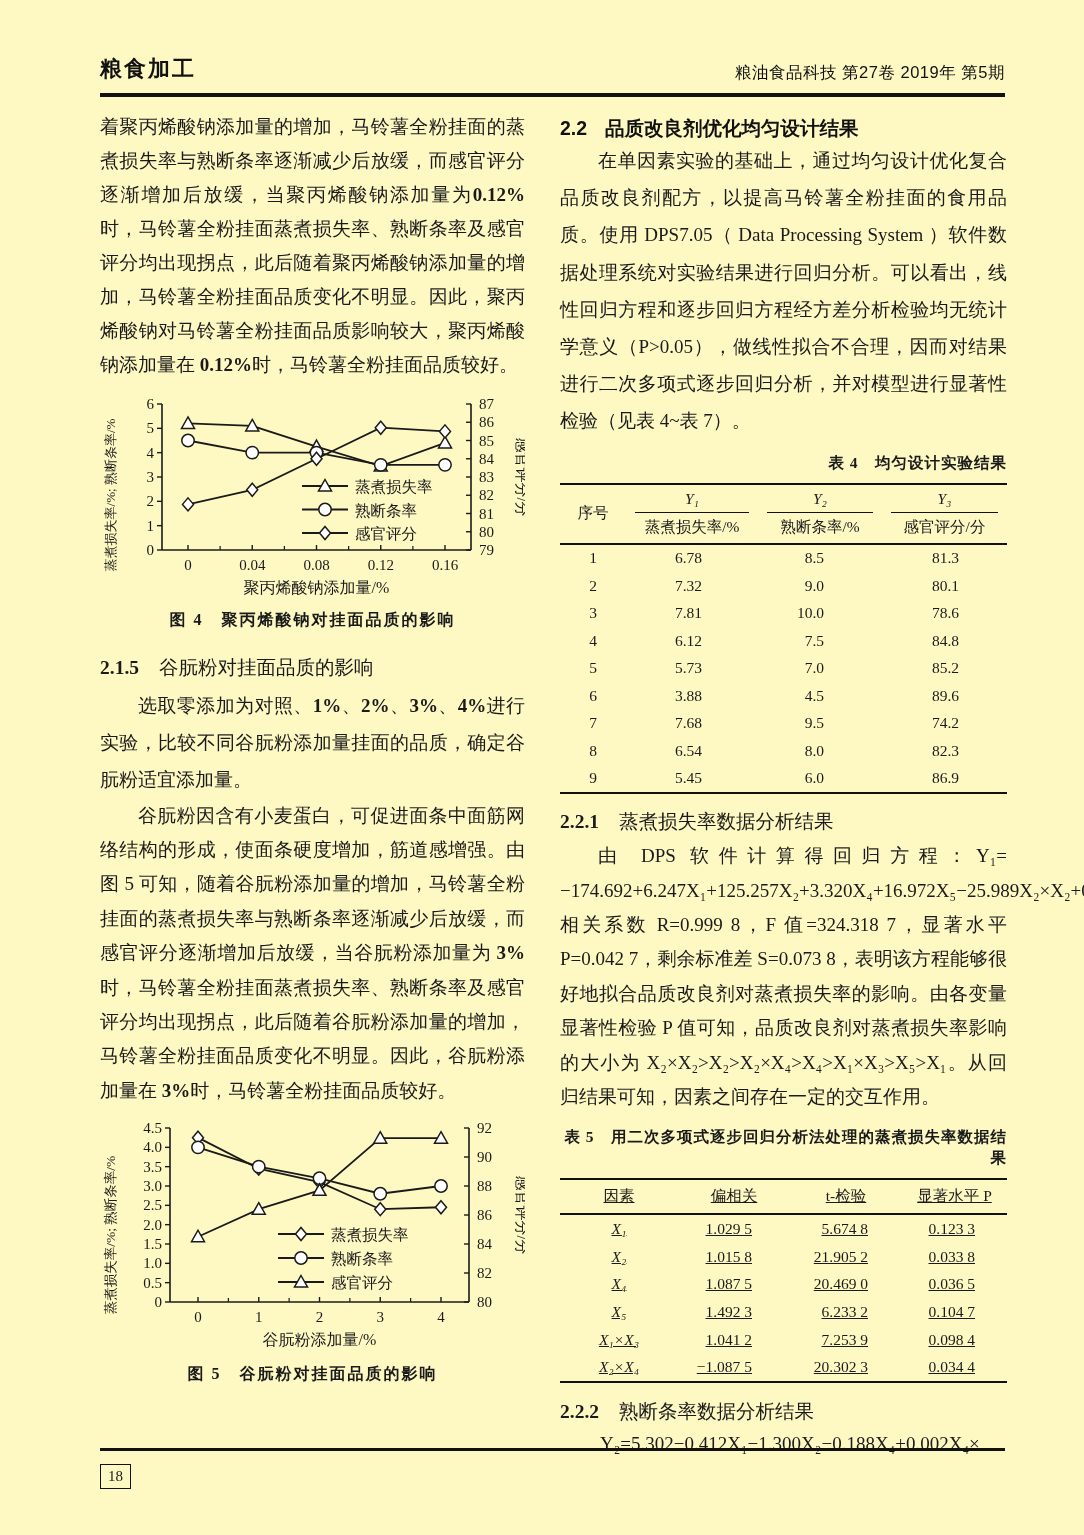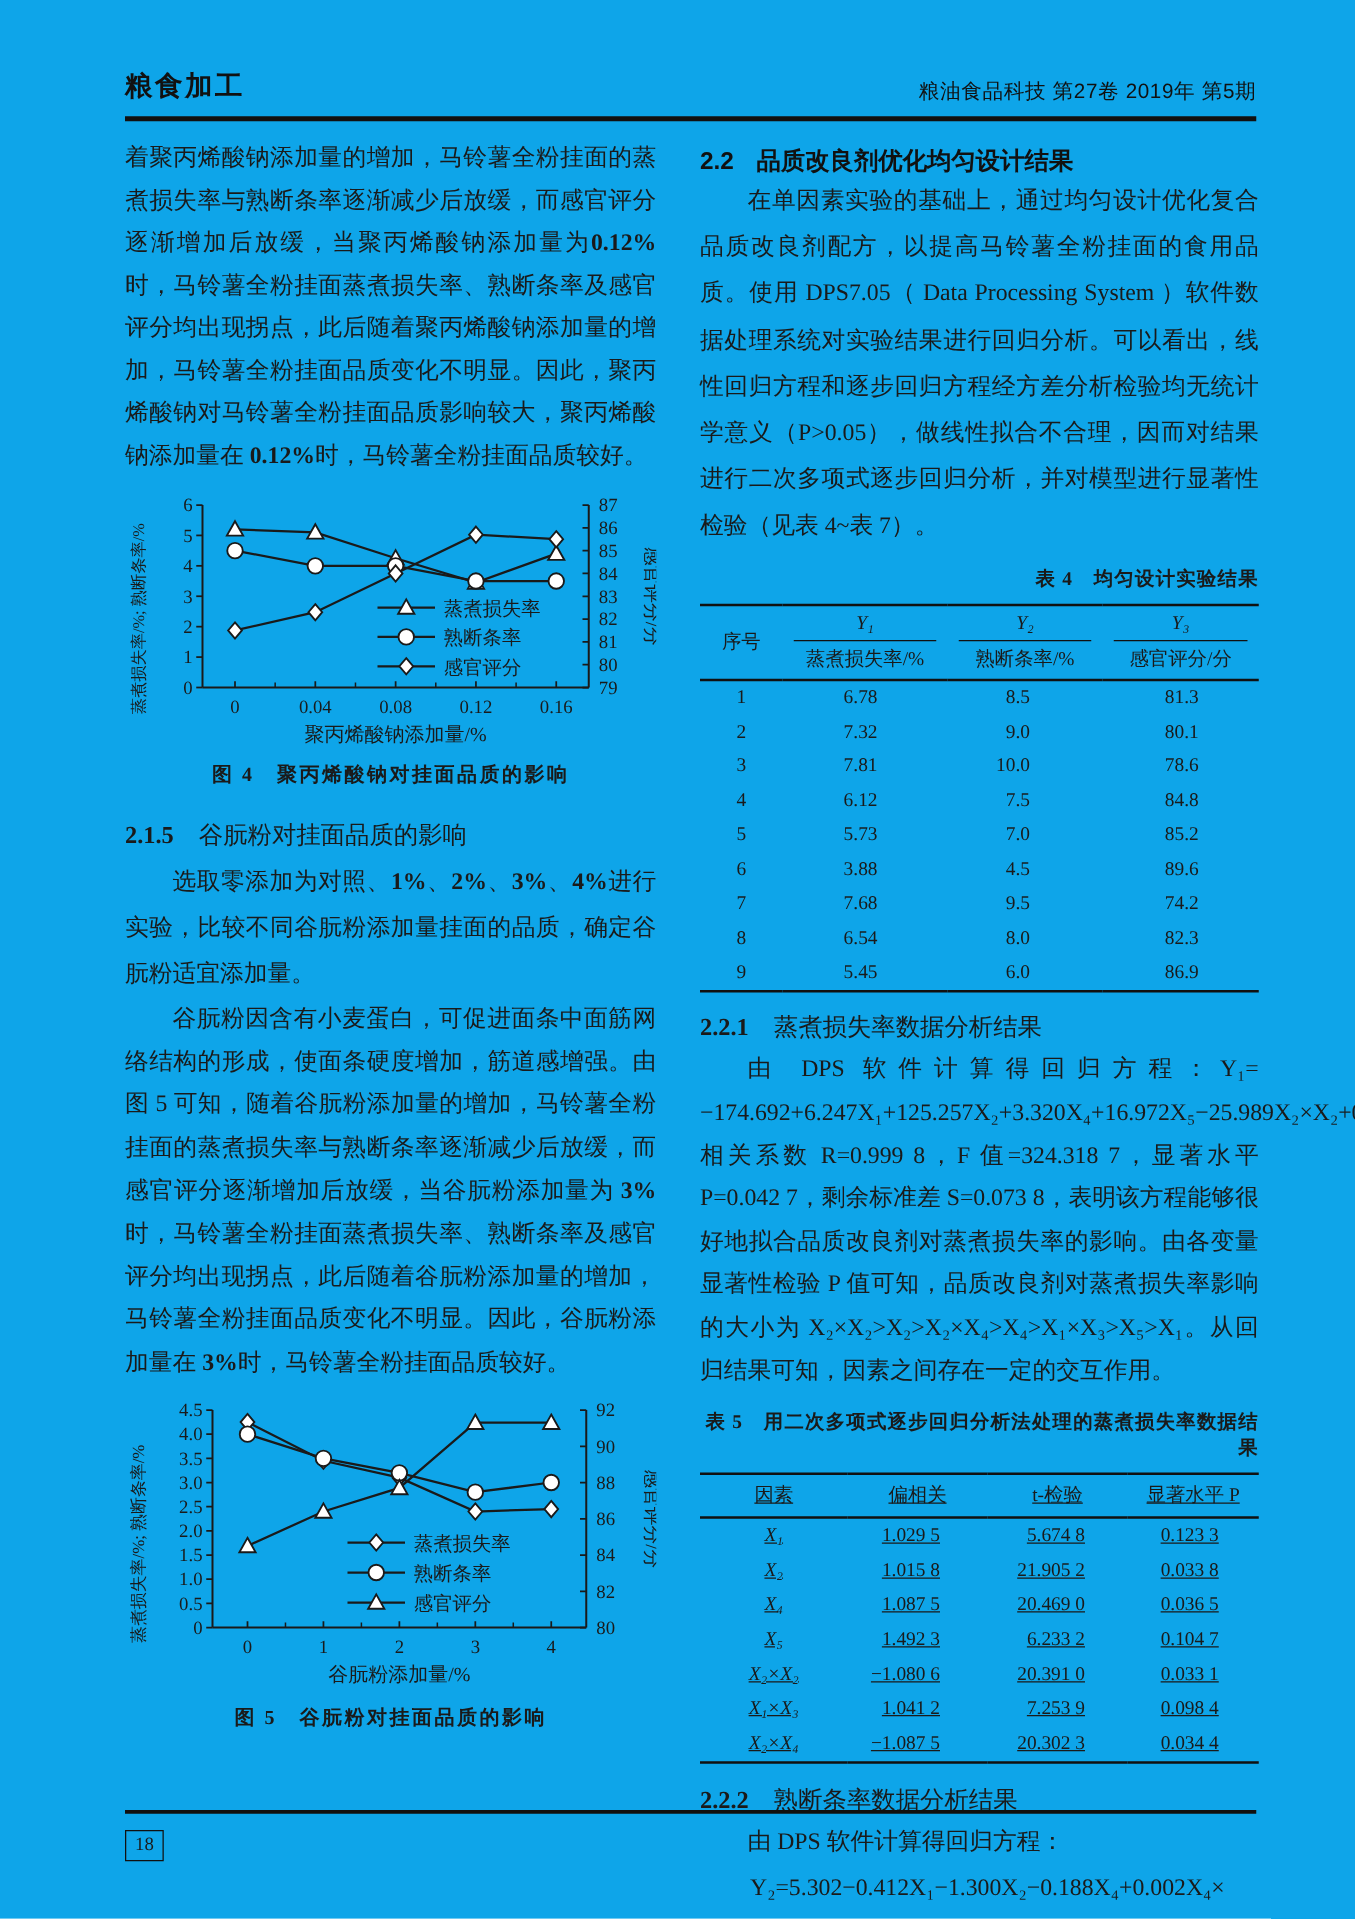--- a/index.html
+++ b/index.html
@@ -1,16 +1,16 @@
 <!DOCTYPE html>
 <html><head>
 <meta charset="utf-8">
 <style>
   html,body{margin:0;padding:0;background:#ffffff;}
-  .page{position:relative;width:1084px;height:1535px;background:#0ea5e9;
+  .page{position:relative;width:1084px;height:1535px;background:#fef9c3;
         font-family:"Liberation Serif","DejaVu Serif",serif;color:#1a1a1a;overflow:hidden;}
 
   
   .header{position:absolute;left:100px;right:79px;top:54px;display:flex;
           justify-content:space-between;align-items:flex-end;}
   .header-left{font-family:"Liberation Sans","DejaVu Sans",sans-serif;font-weight:bold;
                font-size:22px;letter-spacing:2px;color:#111;}
   .header-right{font-family:"Liberation Sans","DejaVu Sans",sans-serif;font-size:16.5px;
                 letter-spacing:0.5px;color:#111;}
   .header-rule{position:absolute;left:100px;right:79px;top:93px;height:4px;background:#111;}
@@ -395,46 +395,39 @@
                 <td>20.469 0</td>
                 <td>0.036 5</td>
               </tr>
               <tr>
                 <td>X₅</td>
                 <td>1.492 3</td>
                 <td>6.233 2</td>
                 <td>0.104 7</td>
               </tr>
               <tr>
-                <td>X₂×X₂</td>
-                <td>−1.080 6</td>
-                <td>20.391 0</td>
-                <td>0.033 1</td>
-              </tr>
-              <tr>
                 <td>X₁×X₃</td>
                 <td>1.041 2</td>
                 <td>7.253 9</td>
                 <td>0.098 4</td>
               </tr>
               <tr>
                 <td>X₂×X₄</td>
                 <td>−1.087 5</td>
                 <td>20.302 3</td>
                 <td>0.034 4</td>
               </tr>
             </tbody>
         </table>
       </div>
 
       <div class="h3" style="margin-top:15px;">
         <span class="hnum">2.2.2</span><span>熟断条率数据分析结果</span>
       </div>
 
-      <p class="body lh37 indent fml">由 DPS 软件计算得回归方程：</p>
       <p class="body lh37" style="margin-left:40px;">Y₂=5.302−0.412X₁−1.300X₂−0.188X₄+0.002X₄×</p>
     </div>
 
   </div>
 
   <div class="footer-rule"></div>
   <div class="pageno">18</div>
 
 </div>
 

